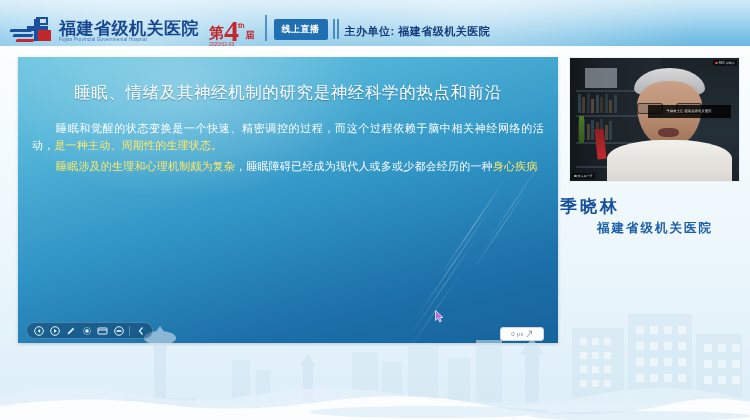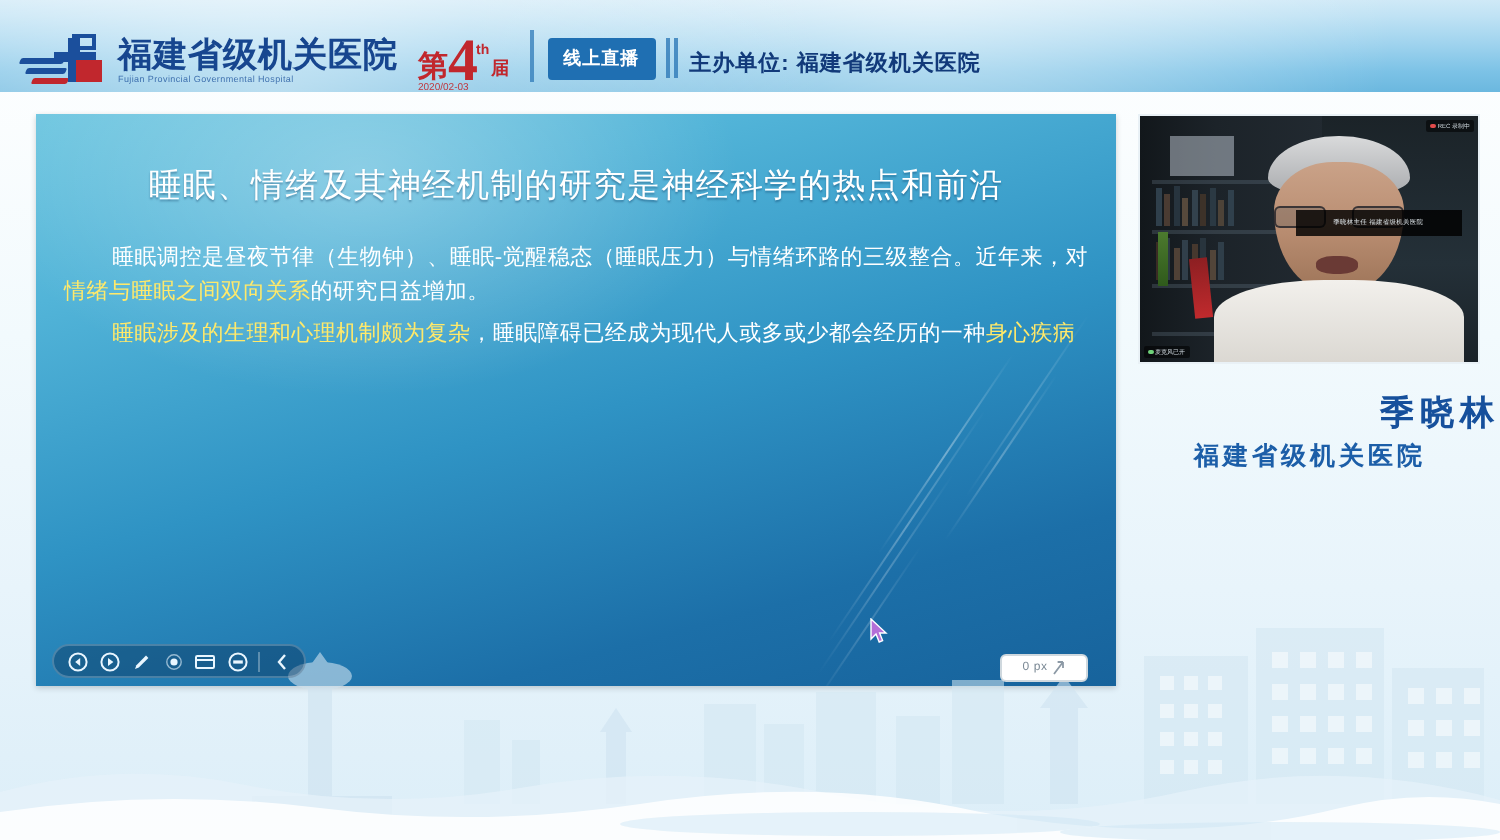--- a/index.html
+++ b/index.html
@@ -396,21 +396,21 @@
     position: absolute; left: 2px; bottom: 2px;
     display:flex; align-items:center; gap:1px;
     background: rgba(0,0,0,.55); padding: 1px 2px; border-radius:1px;
   }
   .v-tag-bl span { font-size: 3px; color:#cfd8de; white-space:nowrap; }
   .v-dot { width:2.5px; height:2.5px; background:#e14b4b; border-radius:50%; }
 
   .speaker-name {
     position: absolute;
     left: 0; top: 145px; width: 190px;
-    text-align: right;
+    text-align: left;
     font-family: "DejaVu Serif", "Liberation Serif", serif;
     font-weight: bold;
     font-size: 17px;
     color: #16509c;
     letter-spacing: 3px;
   }
   .speaker-org {
     position: absolute;
     left: 0; top: 170px; width: 190px;
     text-align: center;
@@ -482,21 +482,21 @@
         <i></i>
         <i></i>
         <i></i>
         <i></i>
         <i></i>
     </div>
 
     <div class="slide-title">睡眠、情绪及其神经机制的研究是神经科学的热点和前沿</div>
 
     <div class="slide-body" id="slide-body">
-        <p><span>睡眠调控是昼夜节律（生物钟）、睡眠-觉醒稳态（睡眠压力）与情绪环路的三级整合。近年来，对</span><span class="hl">情绪与睡眠之间双向关系</span><span>的研究日益增加。</span></p>
+        <p><span>睡眠和觉醒的状态变换是一个快速、精密调控的过程，而这个过程依赖于脑中相关神经网络的活动，</span><span class="hl">是一种主动、周期性的生理状态。</span></p>
         <p><span class="hl">睡眠涉及的生理和心理机制颇为复杂</span><span>，睡眠障碍已经成为现代人或多或少都会经历的一种</span><span class="hl">身心疾病</span></p>
       </div>
 
     <div class="slide-cursor">
       <svg width="9" height="13" viewBox="0 0 9 13">
         <path d="M0.5 0.5 L0.5 10.5 L3 8 L4.6 12 L6.3 11.3 L4.8 7.5 L8 7.5 Z" fill="#b46fd8" stroke="#ffffff" stroke-width="0.7"></path>
       </svg>
     </div>
 
     <div class="slide-toolbar">

